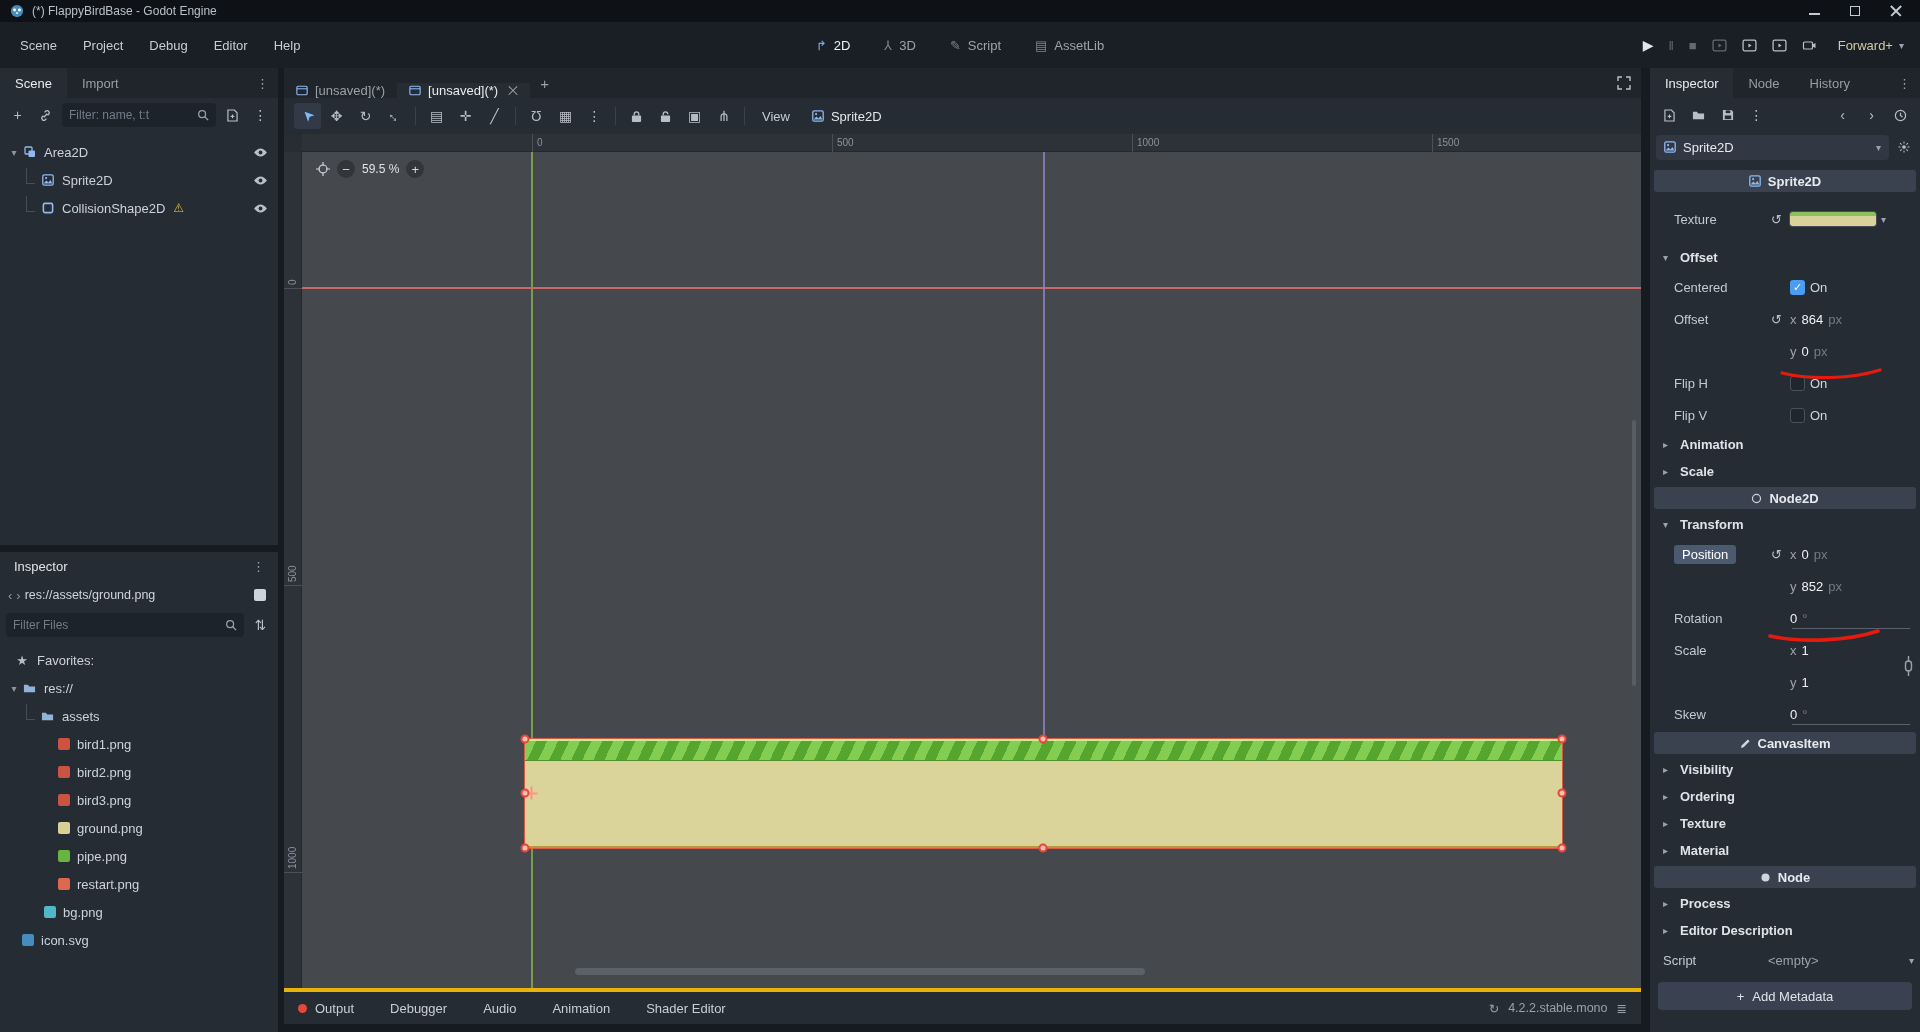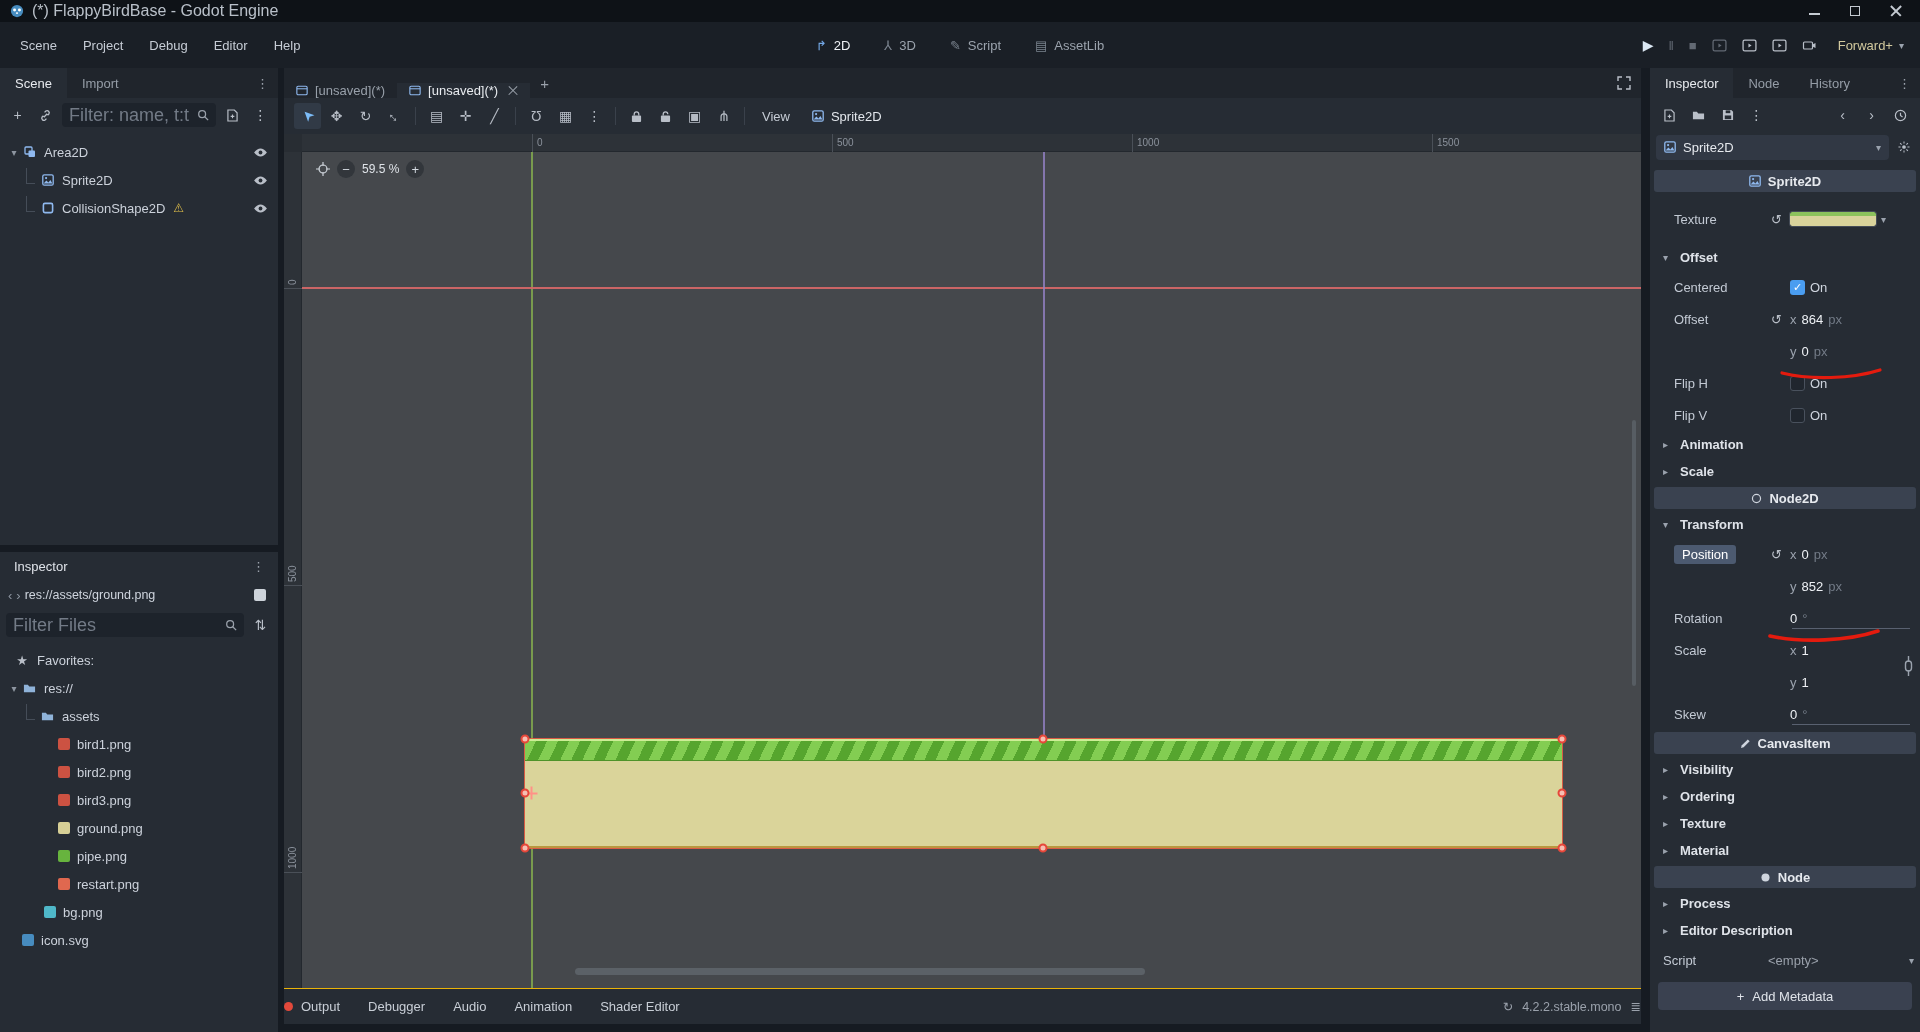--- a/index.html
+++ b/index.html
@@ -1,21 +1,21 @@
 <!DOCTYPE html>
 <html><head>
 <meta charset="utf-8">
 <style>
 *{box-sizing:border-box;margin:0;padding:0;user-select:none}
 html,body{width:1920px;height:1032px}
 body{position:relative;overflow:hidden;background:#161b22;color:#ccd2db;font-family:"Liberation Sans","DejaVu Sans",sans-serif;font-size:13px}
 svg{display:block}
 
 
-.titlebar{position:absolute;left:0;top:0;width:1920px;height:22px;background:#0e1217;display:flex;align-items:center;gap:8px;padding:0 10px;font-size:16px;color:#b9c0c9}
+.titlebar{position:absolute;left:0;top:0;width:1920px;height:22px;background:#0e1217;display:flex;align-items:center;gap:8px;padding:0 10px;font-size:12px;color:#b9c0c9}
 .win-controls{margin-left:auto;display:flex;gap:30px;align-items:center;padding-right:8px}
 .wc-min{width:11px;height:2px;background:#c4cad2;margin-top:6px}
 .wc-max{width:10px;height:10px;border:1.5px solid #c4cad2}
 .wc-close{position:relative;width:12px;height:12px}
 .wc-close:before,.wc-close:after{content:"";position:absolute;left:-1px;top:5px;width:14px;height:1.5px;background:#c4cad2}
 .wc-close:before{transform:rotate(45deg)}.wc-close:after{transform:rotate(-45deg)}
 
 
 .menubar{position:absolute;left:0;top:22px;width:1920px;height:46px;background:#1a1f26;display:flex;align-items:center}
 .menu-left{display:flex;gap:2px;padding-left:8px}
@@ -33,21 +33,21 @@
 .chev{color:#9aa2ad;font-size:10px}
 
 
 .dock-tabs{height:30px;background:#20252c;display:flex;align-items:stretch}
 .dock-tab{display:flex;align-items:center;padding:0 15px;color:#959da7}
 .dock-tab.active{background:#262c34;color:#e8ebef}
 .dock-dots{margin-left:auto;align-self:center;padding:0 9px;color:#9aa1ab}
 .dock-toolbar{height:34px;display:flex;align-items:center;gap:5px;padding:0 6px;background:#262c34}
 .tbtn{min-width:23px;height:23px;display:flex;align-items:center;justify-content:center;color:#b9bfc8;border-radius:3px;font-size:14px}
 .filter-box{flex:1;height:24px;background:#1d232b;border-radius:4px;display:flex;align-items:center;padding:0 7px;min-width:0}
-.filter-box input{flex:1;background:none;border:none;outline:none;color:#fde047;font:inherit;font-size:18px;min-width:0}
+.filter-box input{flex:1;background:none;border:none;outline:none;color:#fde047;font:inherit;font-size:12px;min-width:0}
 .filter-box input::placeholder{color:#737b87}
 
 
 .left-col{position:absolute;left:0;top:68px;width:278px;height:964px}
 .scene-dock{position:absolute;left:0;top:0;right:0;height:477px;background:#262c34}
 .fs-dock{position:absolute;left:0;top:484px;right:0;bottom:0;background:#262c34}
 .tree{padding-top:6px}
 .trow{height:28px;display:flex;align-items:center;position:relative;padding-right:10px}
 .selbar{position:absolute;left:32px;right:22px;top:1px;bottom:1px;background:#44516a;border-radius:3px}
 .selbar.fs{left:44px;right:20px}
@@ -103,21 +103,21 @@
 .vp-line{position:absolute;width:1.5px;background:rgba(148,130,198,.8);z-index:1}
 .ground{position:absolute;z-index:2;background:#dad49a;outline:1px solid rgba(232,93,68,.9);border-bottom:2px solid #b9973f}
 .ground-band{height:22px;border-top:2px solid #cded96;background:repeating-linear-gradient(115deg,#83cd52 0 10px,#56a52e 10px 20px);border-bottom:1px solid #4e9329}
 .handle{position:absolute;width:9px;height:9px;border-radius:50%;background:#f6beb2;border:2px solid #e6473a;transform:translate(-50%,-50%);z-index:4}
 .origin-cross{position:absolute;width:13px;height:13px;transform:translate(-50%,-50%);z-index:3}
 .origin-cross:before{content:"";position:absolute;left:6px;top:0;width:1.5px;height:13px;background:#ff9187}
 .origin-cross:after{content:"";position:absolute;left:0;top:6px;width:13px;height:1.5px;background:#ff9187}
 .hscroll{position:absolute;height:7px;border-radius:4px;background:#5b6167;z-index:5}
 .vscroll{position:absolute;width:4px;border-radius:2px;background:#575d63;z-index:5}
 
-.bottom-bar{position:absolute;left:0;right:0;top:920px;height:36px;background:#262c34;border-top:1px solid #eab308;display:flex;align-items:center;gap:28px;padding:0 0}
+.bottom-bar{position:absolute;left:0;right:0;top:920px;height:36px;background:#262c34;border-top:4px solid #eab308;display:flex;align-items:center;gap:36px;padding:0 14px}
 .bb-left{display:flex;align-items:center;gap:8px}
 .err-dot{width:9px;height:9px;border-radius:50%;background:#e2493b}
 .bb-item{color:#c8ced6}
 .bb-right{margin-left:auto;display:flex;align-items:center;gap:9px;color:#9aa1ab;font-size:12.5px}
 
 
 .right-col{position:absolute;left:1650px;top:68px;width:270px;bottom:0;background:#262c34}
 .insp-toolbar{height:34px;display:flex;align-items:center;gap:6px;padding:0 8px}
 .itb-spacer{flex:1}
 .row-with-side{display:flex;align-items:center;padding:0 6px;gap:5px}

